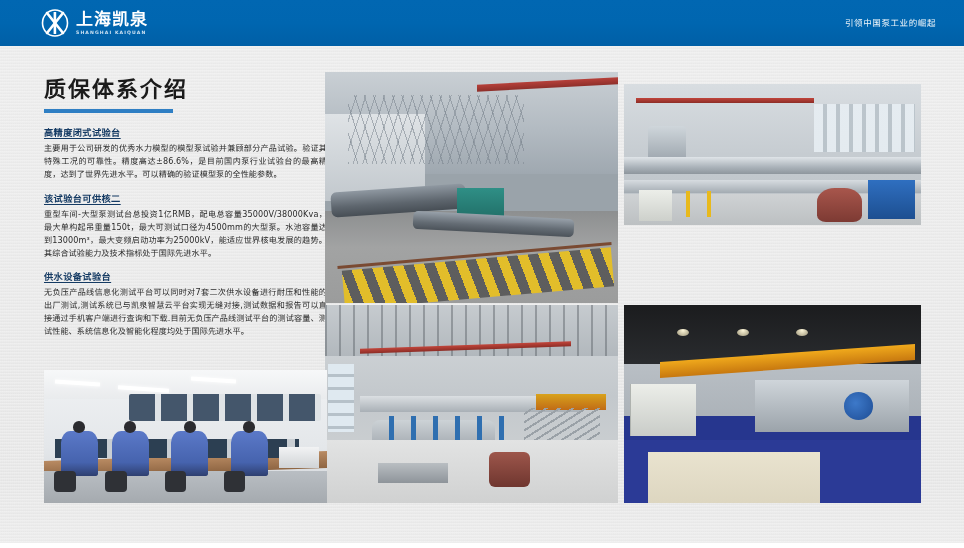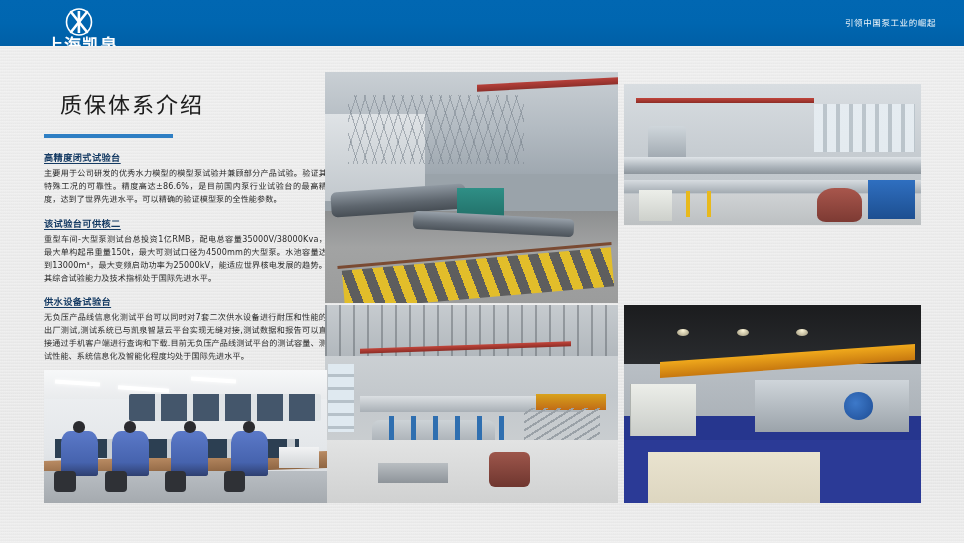--- a/index.html
+++ b/index.html
@@ -35,21 +35,20 @@
     background: linear-gradient(180deg, #0167b2 0%, #0066b0 50%, #005fa6 100%);
     overflow: hidden;
   }
   .logo-block {
     position: absolute;
     left: 40px;
     top: 7px;
     display: flex;
     align-items: center;
     height: 32px;
-    flex-direction: column;
   }
   .logo-mark {
     width: 30px;
     height: 30px;
     position: relative;
     flex: 0 0 auto;
   }
   .logo-mark svg { display: block; }
   .logo-text {
     margin-left: 6px;
@@ -88,25 +87,25 @@
 
   
   .left-col {
     position: absolute;
     left: 44px;
     top: 78px;
     width: 283px;
   }
   .page-title {
     font-size: 22px;
-    font-weight: normal;
+    font-weight: bold;
     color: #1b1b1b;
     letter-spacing: 2px;
     line-height: 1.1;
-    margin: 16px;
+    margin: 0;
     white-space: nowrap;
   }
   .title-rule {
     width: 129px;
     height: 4px;
     background: #2f7fc4;
     margin-top: 7px;
     margin-bottom: 12px;
   }
 

